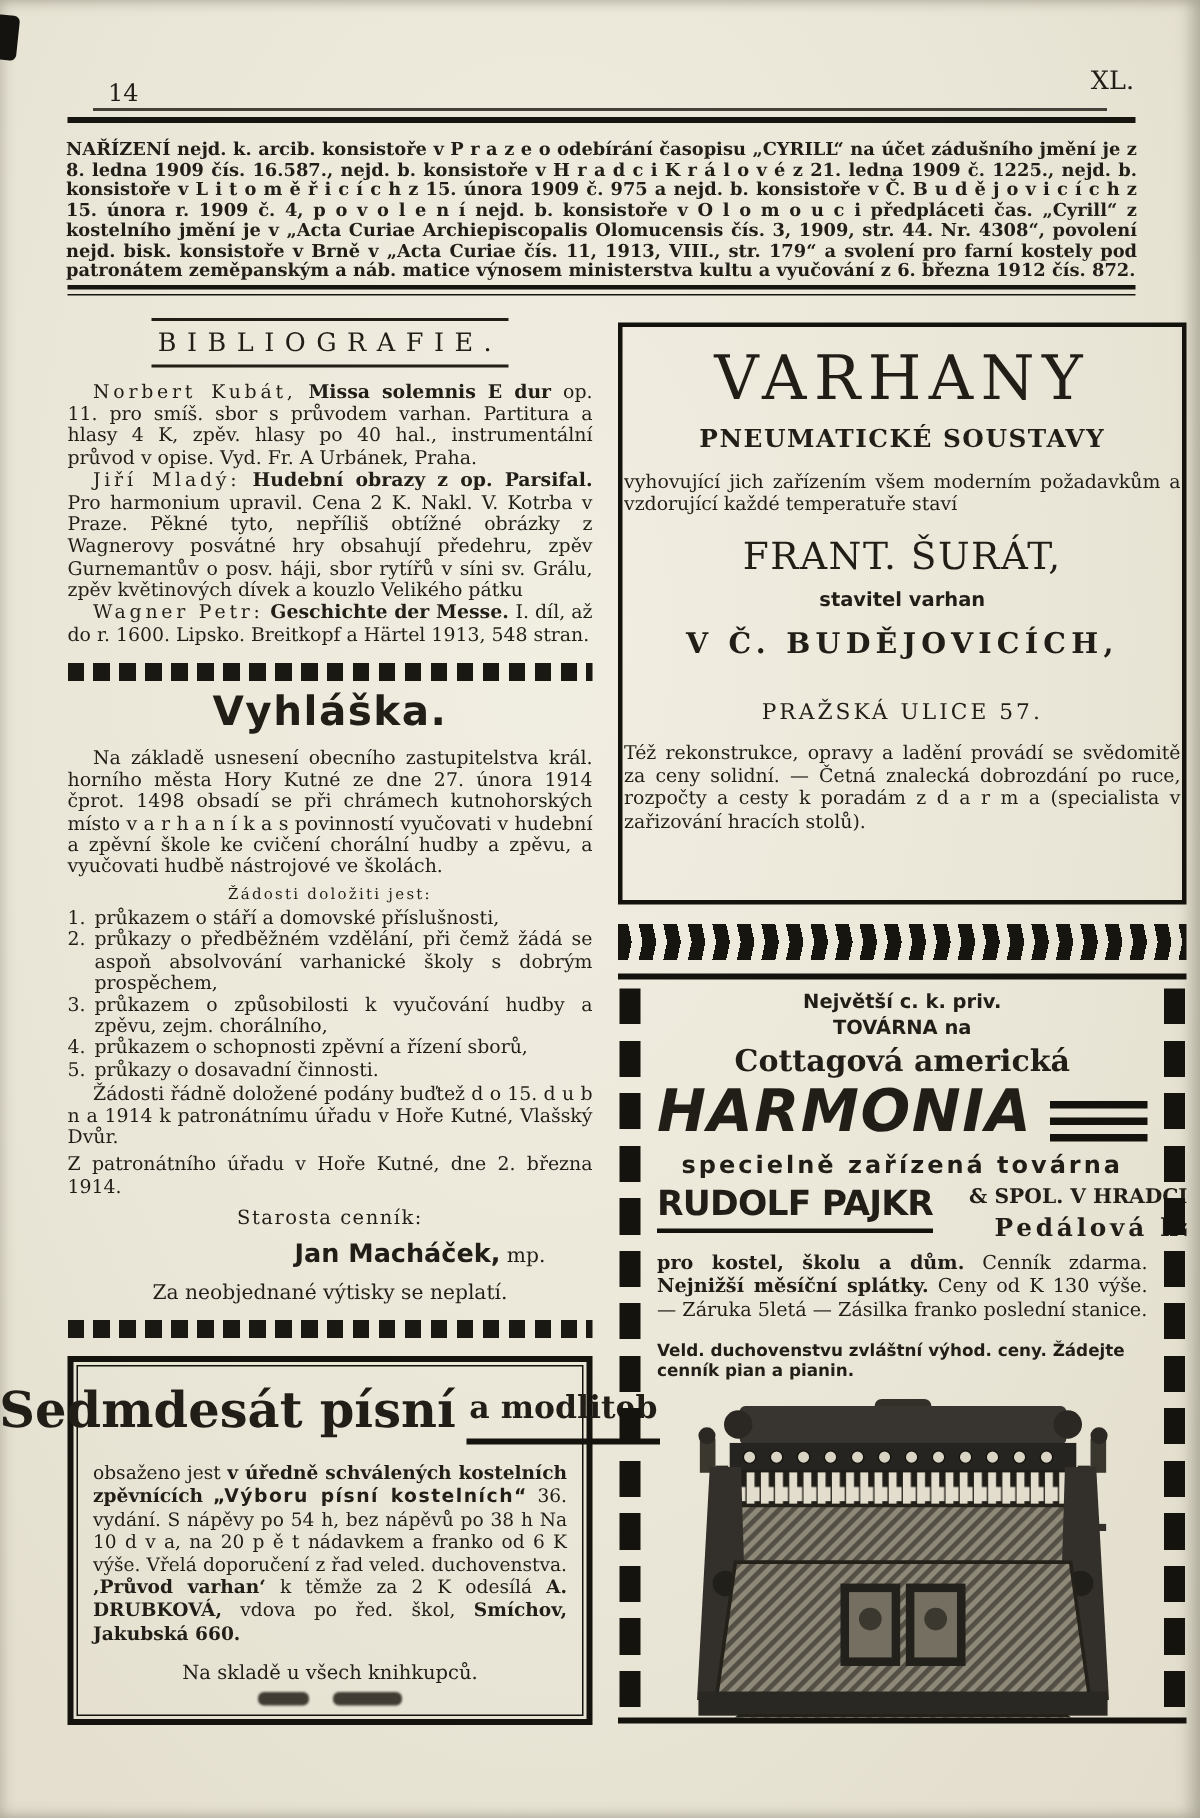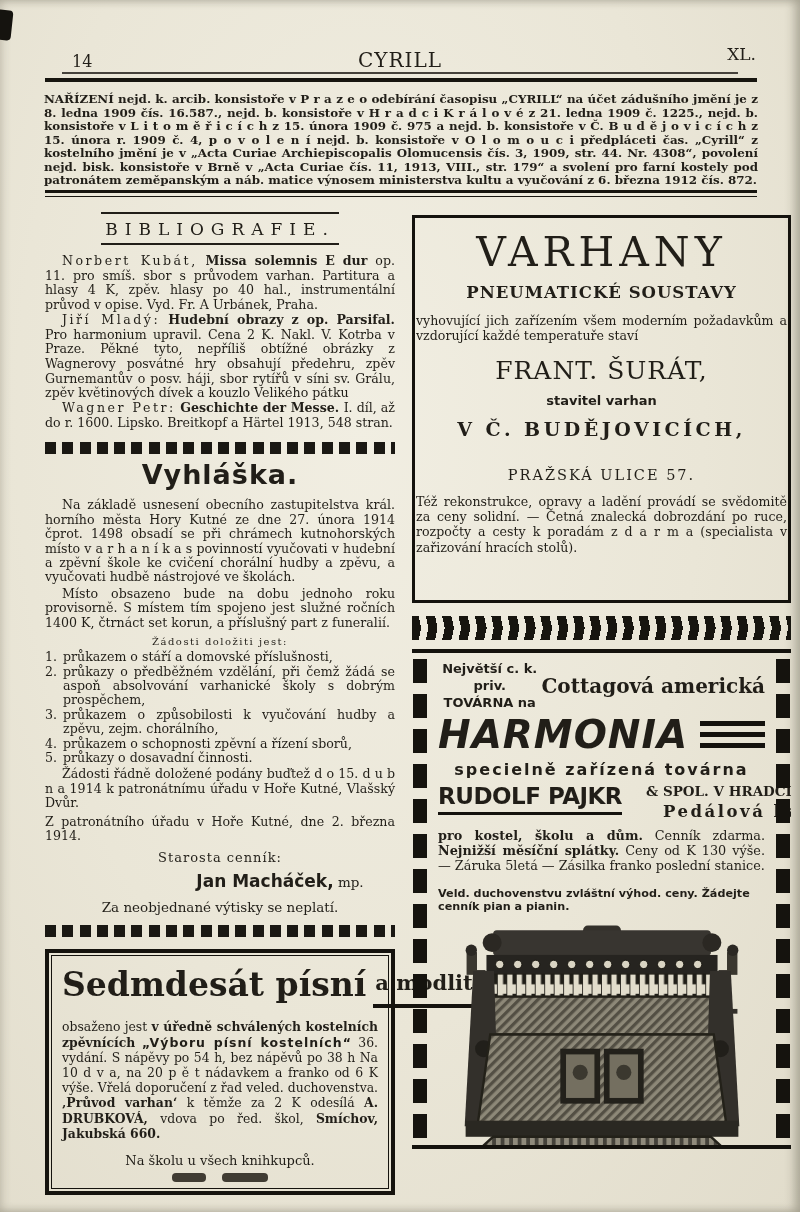--- a/index.html
+++ b/index.html
@@ -46,21 +46,21 @@
   .vtext{flex:1;text-align:justify;}
   .para-noindent{text-indent:0;}
   .sig-label{text-align:center;margin-top:7px;font-size:13px;letter-spacing:1px;}
   .sig-row{text-align:center;padding-left:120px;margin-top:6px;font-size:13.5px;}
   .sig-name{font-family:"DejaVu Sans",sans-serif;font-weight:bold;font-size:17px;}
   .nofree{text-align:center;margin-top:8px;font-size:13.5px;}
 
   
   .pisne{margin-top:12px;border:4px solid #15130e;}
   .pisne-inner{border:1.5px solid #15130e;margin:2px;padding:12px 10px 6px;}
-  .pisne-title-row{display:flex;align-items:flex-start;gap:7px;}
+  .pisne-title-row{display:flex;align-items:flex-start;justify-content:center;gap:7px;}
   .pisne-title{font-size:33px;font-weight:bold;line-height:1;white-space:nowrap;}
   .pisne-suffix{font-size:21px;font-weight:bold;border-bottom:4px solid #15130e;
                 padding:1px 2px 9px;margin-top:1px;white-space:nowrap;}
   .pisne-body{margin-top:11px;font-size:12.4px;line-height:15.2px;text-align:justify;}
   .b{font-weight:bold;}
   .bq{font-weight:bold;font-family:"DejaVu Sans",sans-serif;font-size:12.5px;letter-spacing:1px;}
   .pisne-footer{text-align:center;font-size:13px;margin-top:1px;}
   .smudges{display:flex;justify-content:center;gap:16px;margin-top:5px;}
   .smudge{height:9px;background:#403c33;border-radius:4px;filter:blur(.7px);}
   .sm1{width:34px;} .sm2{width:46px;}
@@ -81,24 +81,24 @@
        repeating-linear-gradient(78deg,#17150f 0 9px,rgba(0,0,0,0) 9px 16px),
        repeating-linear-gradient(102deg,#17150f 0 9px,rgba(0,0,0,0) 9px 16px);
      background-size:100% 12px,100% 12px;background-position:0 0,0 12px;background-repeat:repeat-x;}
 
   
   .harmonia{margin-top:9px;position:relative;border-top:4px solid #14120d;border-bottom:4px solid #14120d;
             padding:8px 26px 0;height:500px;box-sizing:border-box;overflow:hidden;}
   .harmonia::before,.harmonia::after{content:"";position:absolute;top:6px;bottom:6px;width:14px;
        background:repeating-linear-gradient(180deg,#15130e 0 24px,rgba(0,0,0,0) 24px 35px);}
   .harmonia::before{left:1px;} .harmonia::after{right:1px;}
-  .h-head{display:flex;justify-content:flex-end;align-items:center;}
+  .h-head{display:flex;justify-content:flex-end;align-items:center;flex-direction:column;}
   .h-label{font-family:"DejaVu Sans",sans-serif;font-weight:bold;font-size:13px;line-height:1.3;text-align:center;}
   .h-right{font-weight:bold;font-size:20px;white-space:nowrap;}
-  .h-title-row{display:flex;align-items:center;gap:12px;margin-top:3px;}
+  .h-title-row{display:flex;align-items:flex-end;gap:12px;margin-top:3px;}
   .h-title{font-family:"DejaVu Sans",sans-serif;font-style:italic;font-weight:bold;font-size:39px;
            letter-spacing:1px;line-height:1;white-space:nowrap;}
   .h-lines{display:flex;flex-direction:column;gap:6px;flex:1;}
   .h-line{height:5px;background:#14120d;}
   .h-sub{text-align:center;font-family:"DejaVu Sans",sans-serif;font-weight:bold;font-size:16px;
          letter-spacing:2px;margin-top:6px;}
   .h-maker-row{display:flex;gap:24px;margin-top:4px;align-items:flex-start;}
   .h-maker{font-family:"DejaVu Sans",sans-serif;font-weight:bold;font-size:23px;border-bottom:3px solid #14120d;
            padding-bottom:3px;white-space:nowrap;letter-spacing:-.5px;}
   .h-maker-col{flex:1;text-align:center;}
@@ -109,40 +109,38 @@
                 font-size:11.2px;line-height:13.6px;text-align:left;}
   .h-ill{display:block;margin:5px auto 0;}
 </style>
 </head>
 <body>
 
 <div class="page">
   <div class="corner-mark"></div>
 
   <div class="page-num">14</div>
-  <div class="journal">CYRILL</div>
   <div class="volume">XL.</div>
   <div class="hairline"></div>
   <div class="thickrule"></div>
 
   <div class="notice">NAŘÍZENÍ nejd. k. arcib. konsistoře v P r a z e o odebírání časopisu „CYRILL“ na účet zádušního jmění je z 8. ledna 1909 čís. 16.587., nejd. b. konsistoře v H r a d c i  K r á l o v é z 21. ledna 1909 č. 1225., nejd. b. konsistoře v L i t o m ě ř i c í c h z 15. února 1909 č. 975 a nejd. b. konsistoře v Č. B u d ě j o v i c í c h z 15. února r. 1909 č. 4, p o v o l e n í nejd. b. konsistoře v O l o m o u c i předpláceti čas. „Cyrill“ z kostelního jmění je v „Acta Curiae Archiepiscopalis Olomucensis čís. 3, 1909, str. 44. Nr. 4308“, povolení nejd. bisk. konsistoře v Brně v „Acta Curiae čís. 11, 1913, VIII., str. 179“ a svolení pro farní kostely pod patronátem zeměpanským a náb. matice výnosem ministerstva kultu a vyučování z 6. března 1912 čís. 872.</div>
   <div class="midrule"></div>
 
   <div class="left-col">
     <div class="bib-head">BIBLIOGRAFIE.</div>
 
     <p class="bib-entry"><span class="sp-author">Norbert Kubát,</span><span class="bib-title"> Missa solemnis E dur </span><span>op. 11. pro smíš. sbor s průvodem varhan. Partitura a hlasy 4 K, zpěv. hlasy po 40 hal., instrumentální průvod v opise. Vyd. Fr. A Urbánek, Praha.</span></p>
     <p class="bib-entry"><span class="sp-author">Jiří Mladý:</span><span class="bib-title"> Hudební obrazy z op. Parsifal. </span><span>Pro harmonium upravil. Cena 2 K. Nakl. V. Kotrba v Praze. Pěkné tyto, nepříliš obtížné obrázky z Wagnerovy posvátné hry obsahují předehru, zpěv Gurnemantův o posv. háji, sbor rytířů v síni sv. Grálu, zpěv květinových dívek a kouzlo Velikého pátku</span></p>
     <p class="bib-entry"><span class="sp-author">Wagner Petr:</span><span class="bib-title"> Geschichte der Messe. </span><span>I. díl, až do r. 1600. Lipsko. Breitkopf a Härtel 1913, 548 stran.</span></p>
 
     <div class="sq-row sq-top"></div>
 
     <div class="vyh-title">Vyhláška.</div>
     <p class="body-p">Na základě usnesení obecního zastupitelstva král. horního města Hory Kutné ze dne 27. února 1914 čprot. 1498 obsadí se při chrámech kutnohorských místo v a r h a n í k a s povinností vyučovati v hudební a zpěvní škole ke cvičení chorální hudby a zpěvu, a vyučovati hudbě nástrojové ve školách.</p>
-    <p class="body-p mt2">Místo obsazeno bude na dobu jednoho roku provisorně. S místem tím spojeno jest služné ročních 1400 K, čtrnáct set korun, a příslušný part z funeralií.</p>
     <div class="list-heading">Žádosti doložiti jest:</div>
 
     <div class="vitem">
         <span class="vnum">1.</span>
         <span class="vtext">průkazem o stáří a domovské příslušnosti,</span>
       </div>
     <div class="vitem">
         <span class="vnum">2.</span>
         <span class="vtext">průkazy o předběžném vzdělání, při čemž žádá se aspoň absolvování varhanické školy s dobrým prospěchem,</span>
       </div>
@@ -167,21 +165,21 @@
 
     <div class="sq-row sq-bottom"></div>
 
     <div class="pisne">
       <div class="pisne-inner">
         <div class="pisne-title-row">
           <span class="pisne-title">Sedmdesát písní</span>
           <span class="pisne-suffix">a modliteb</span>
         </div>
         <p class="pisne-body"><span>obsaženo jest </span><span class="b">v úředně schválených kostelních zpěvnících </span><span class="bq">„Výboru písní kostelních“</span><span> 36. vydání. S nápěvy po 54 h, bez nápěvů po 38 h Na 10 d v a, na 20 p ě t nádavkem a franko od 6 K výše. Vřelá doporučení z řad veled. duchovenstva. </span><span class="b">‚Průvod varhan‘</span><span> k těmže za 2 K odesílá </span><span class="b">A. DRUBKOVÁ,</span><span> vdova po řed. škol, </span><span class="b">Smíchov, Jakubská 660.</span></p>
-        <div class="pisne-footer">Na školu u všech knihkupců.</div>
+        <div class="pisne-footer">Na skladě u všech knihkupců.</div>
         <div class="smudges">
           <div class="smudge sm1"></div>
           <div class="smudge sm2"></div>
         </div>
       </div>
     </div>
   </div>
 
   <div class="right-col">
 

